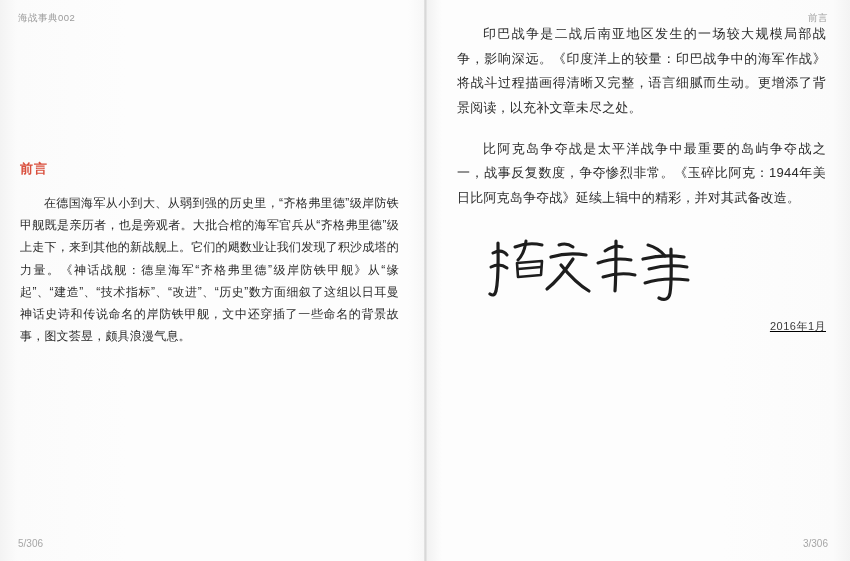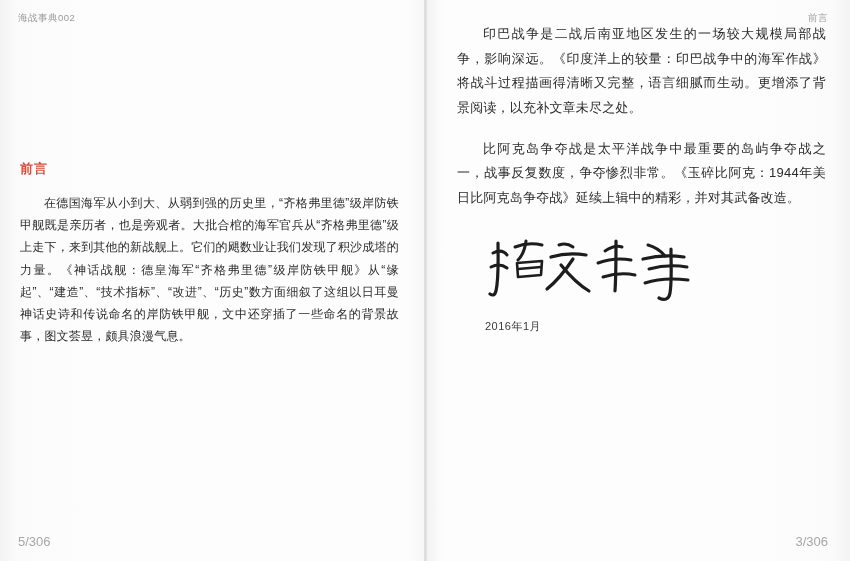--- a/index.html
+++ b/index.html
@@ -48,21 +48,21 @@
     font-size: 9.5px;
     color: #9a9a9a;
     letter-spacing: 0.5px;
   }
   .header.left-h { left: 18px; }
   .header.right-h { right: 22px; }
 
   .footer {
     position: absolute;
     bottom: 12px;
-    font-size: 13px;
+    font-size: 10px;
     color: #a6a6a6;
   }
   .footer.left-f { left: 18px; }
   .footer.right-f { right: 22px; }
 
   .content {
     position: absolute;
     left: 22px;
     right: 22px;
     top: 40px;
@@ -87,21 +87,22 @@
     text-indent: 2em;
     letter-spacing: 0.2px;
   }
   .right-c p.para {
     font-size: 13px;
     line-height: 1.9;
     margin-bottom: 16px;
   }
   .signature-block {
     margin-top: 22px;
-    text-align: left;
+    text-align: right;
+    text-decoration: underline;
   }
   .signature {
     width: 215px;
     height: 72px;
     margin-left: 28px;
     display: block;
   }
   .sig-date {
     margin-top: 14px;
     margin-left: 28px;

